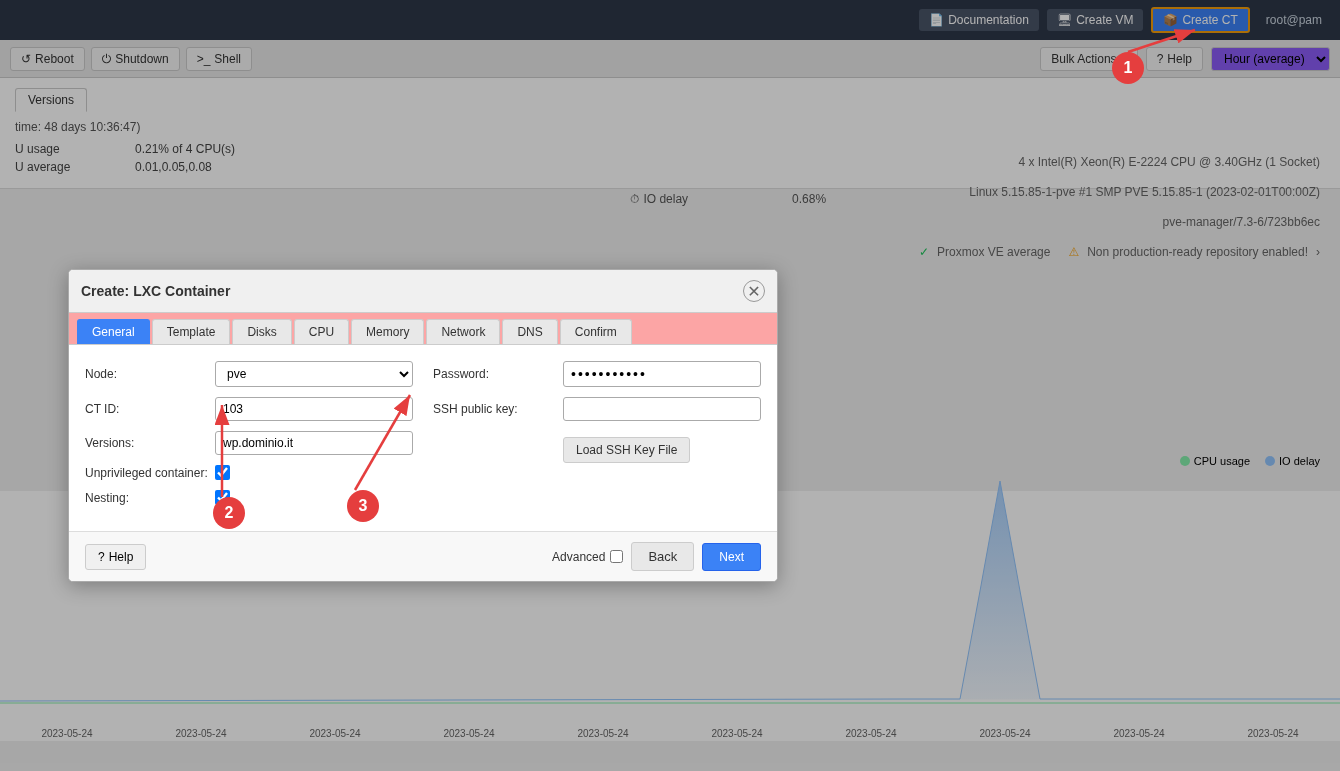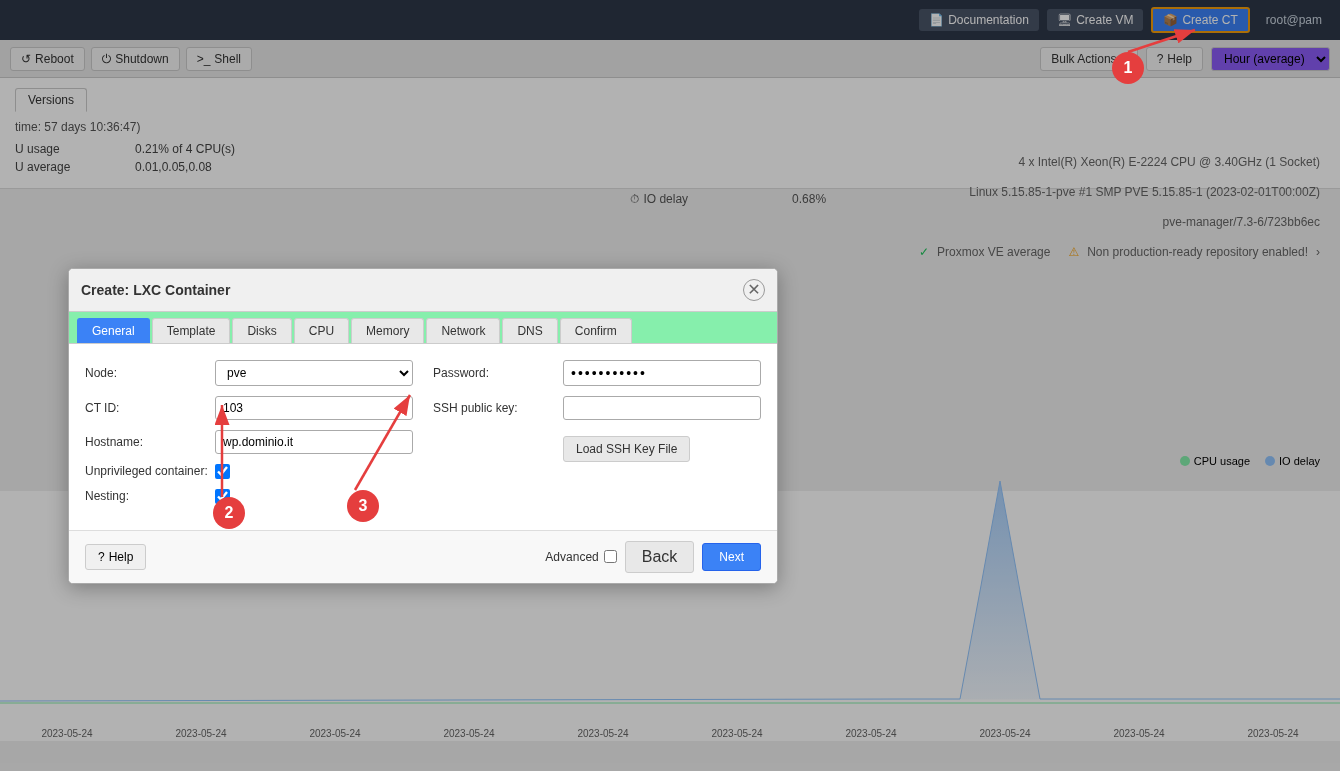--- a/index.html
+++ b/index.html
@@ -182,21 +182,21 @@
       display: flex;
       align-items: center;
       justify-content: center;
       border-radius: 50%;
       border: 1px solid #999;
     }
 
     
     .dialog-tabs {
       display: flex;
-      background: #86efac;
+      background: #fca5a5;
       border-bottom: 1px solid #ccc;
       padding: 6px 8px 0;
       gap: 2px;
     }
     .dialog-tab {
       padding: 5px 14px;
       font-size: 12px;
       border: 1px solid #ccc;
       border-bottom: none;
       border-radius: 3px 3px 0 0;
@@ -289,21 +289,21 @@
       align-items: center;
       gap: 5px;
       font-size: 12px;
       color: #333;
     }
     .btn-back {
       background: #e8e8e8;
       border: 1px solid #ccc;
       border-radius: 3px;
       padding: 6px 16px;
-      font-size: 16px;
+      font-size: 13px;
       cursor: pointer;
       color: #333;
     }
     .btn-next {
       background: #3b82f6;
       border: 1px solid #2563eb;
       border-radius: 3px;
       padding: 6px 16px;
       font-size: 12px;
       cursor: pointer;
@@ -422,21 +422,21 @@
       </select>
     </div>
   </div>
 
   <div class="content-area">
     <div class="tab-bar">
       <div class="tab active">
         <span>Versions</span>
       </div>
     </div>
-    <div class="uptime-text">time: 57 days 10:36:47)</div>
+    <div class="uptime-text">time: 48 days 10:36:47)</div>
     <div class="stat-row">
       <span class="stat-label">U usage</span>
       <span>0.21% of 4 CPU(s)</span>
     </div>
     <div class="stat-row">
       <span class="stat-label">U average</span>
       <span>0.01,0.05,0.08</span>
     </div>
   </div>
 
@@ -548,21 +548,21 @@
               <option>pve</option>
             </select>
           </div>
 
           <div class="form-row">
             <label class="form-label">CT ID:</label>
             <input type="text" class="form-input" value="103" style="">
           </div>
 
           <div class="form-row">
-            <label class="form-label">Hostname:</label>
+            <label class="form-label">Versions:</label>
             <input type="text" class="form-input" value="wp.dominio.it" style="">
           </div>
 
           <div class="form-row">
             <label class="form-label">Unprivileged container:</label>
             <input type="checkbox" class="form-checkbox" checked="" style="">
           </div>
 
           <div class="form-row">
             <label class="form-label">Nesting:</label>

